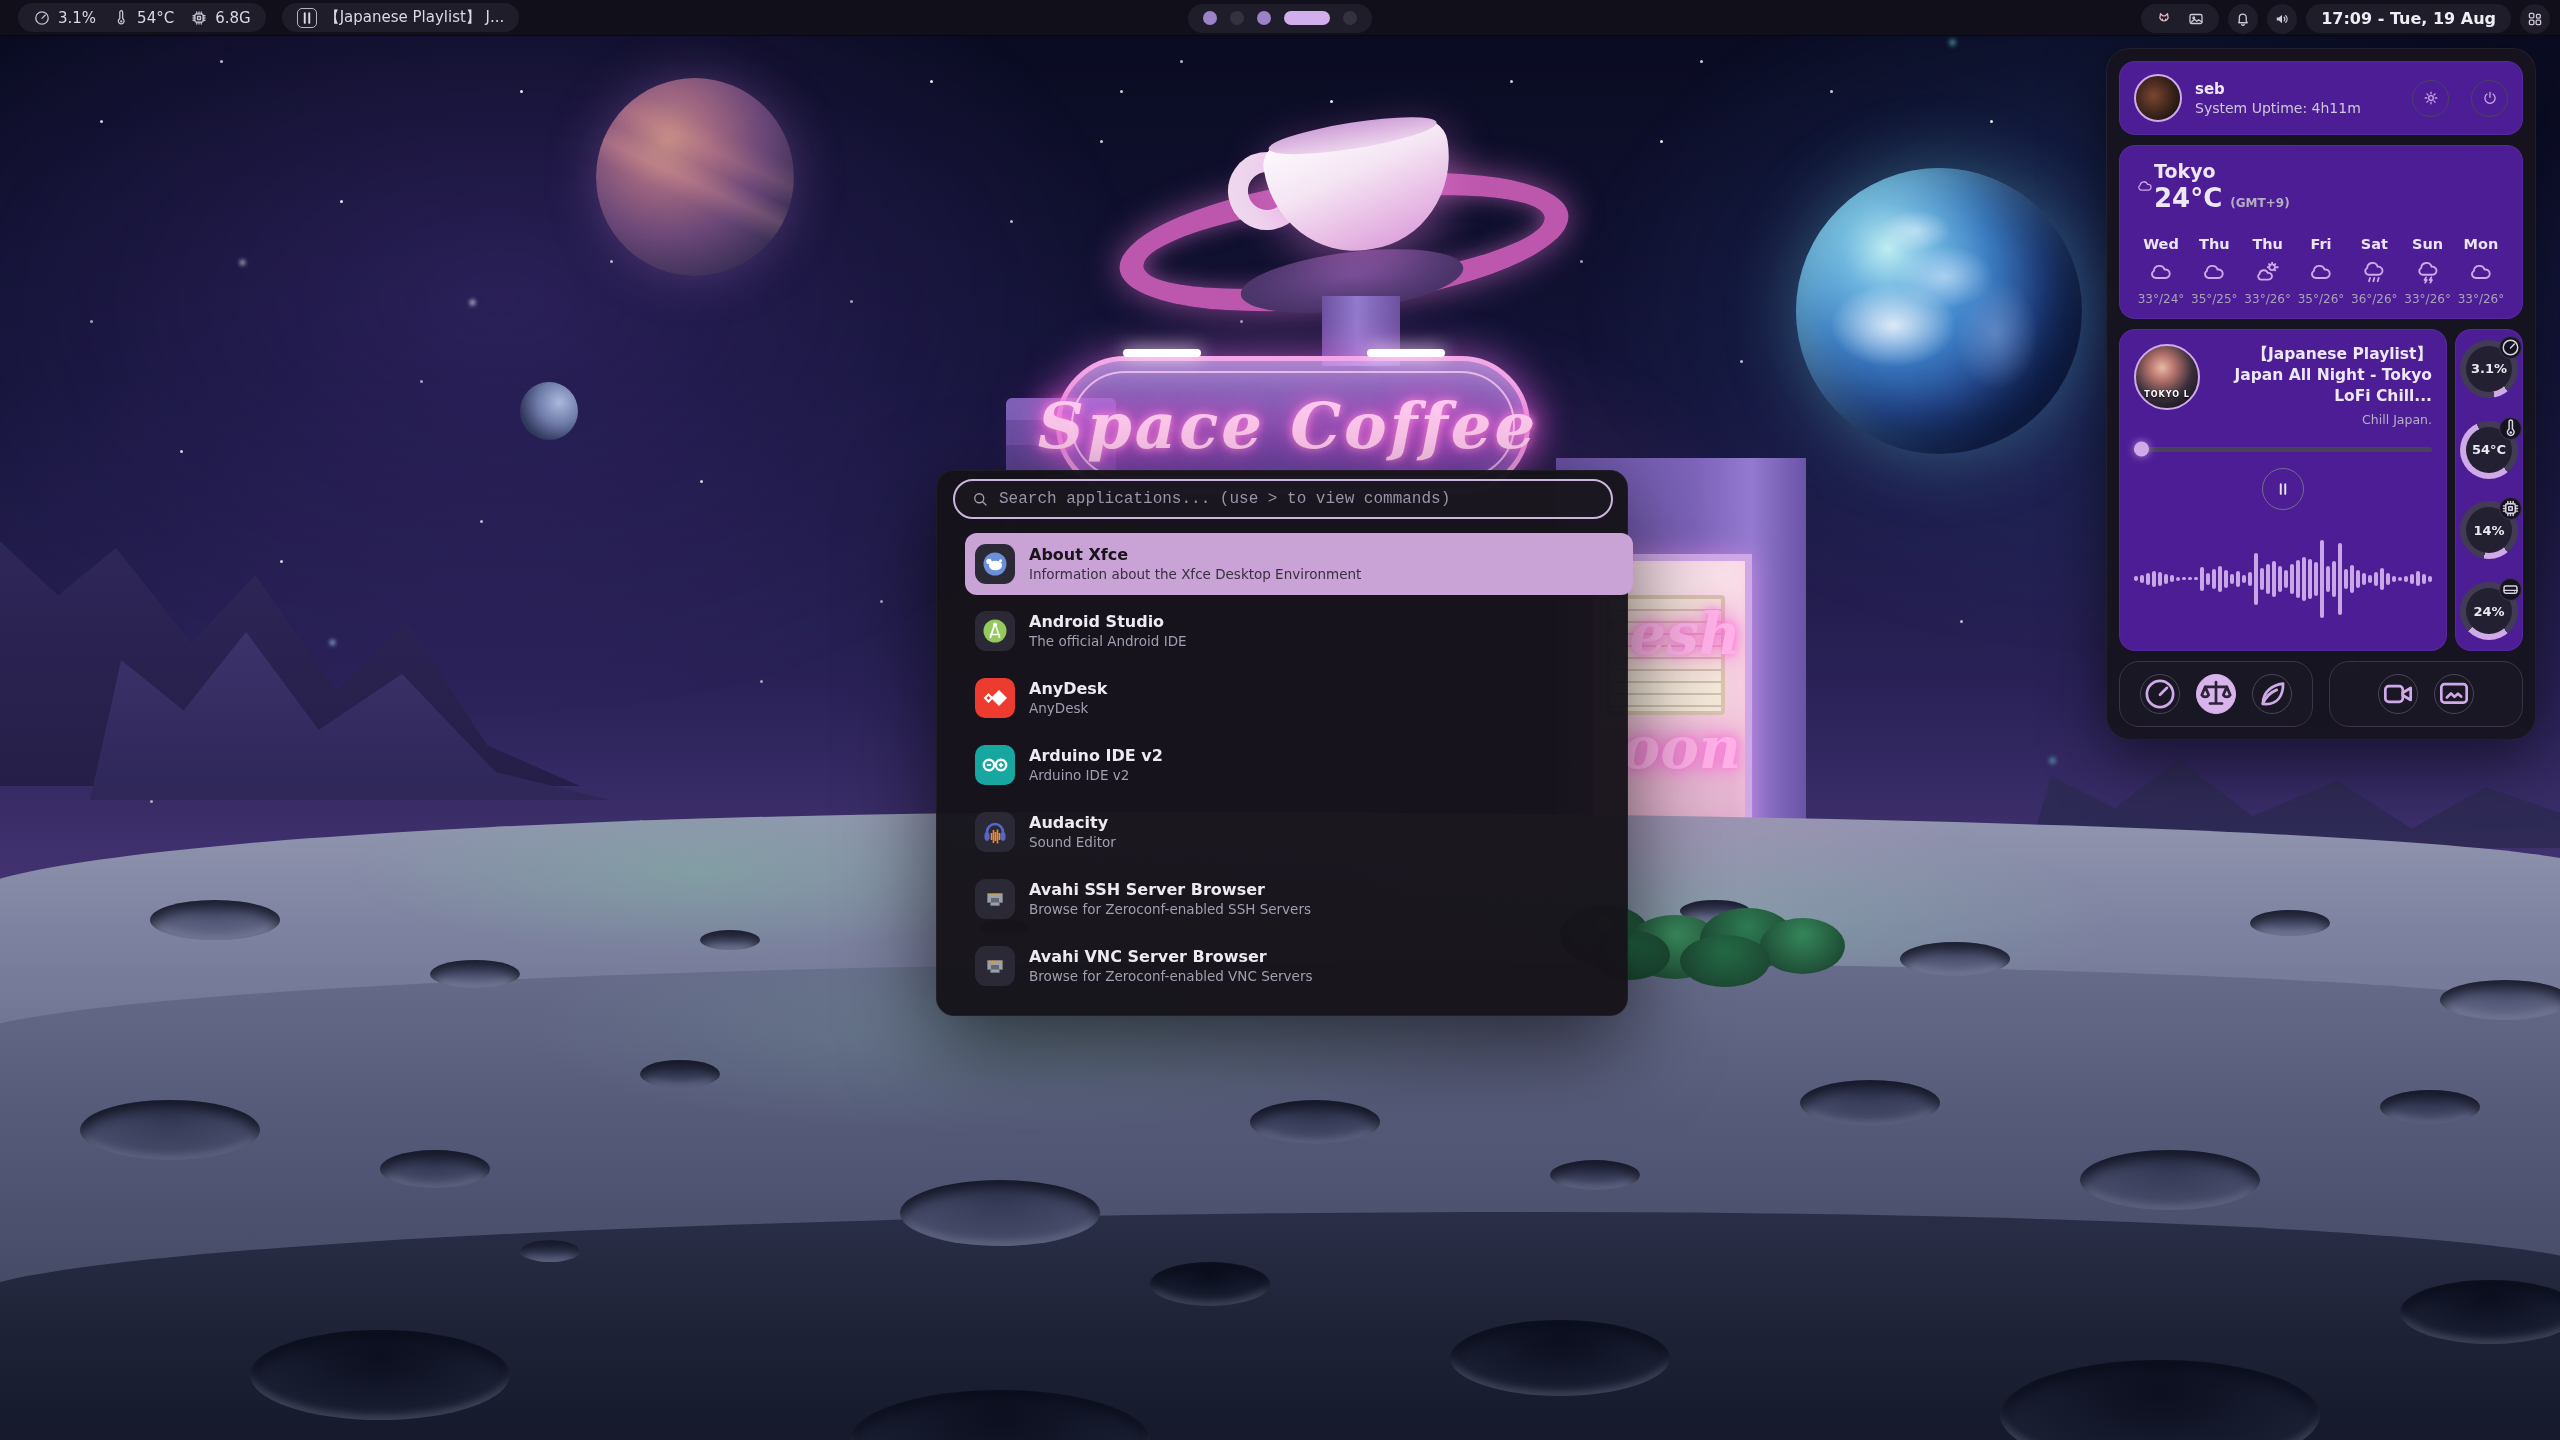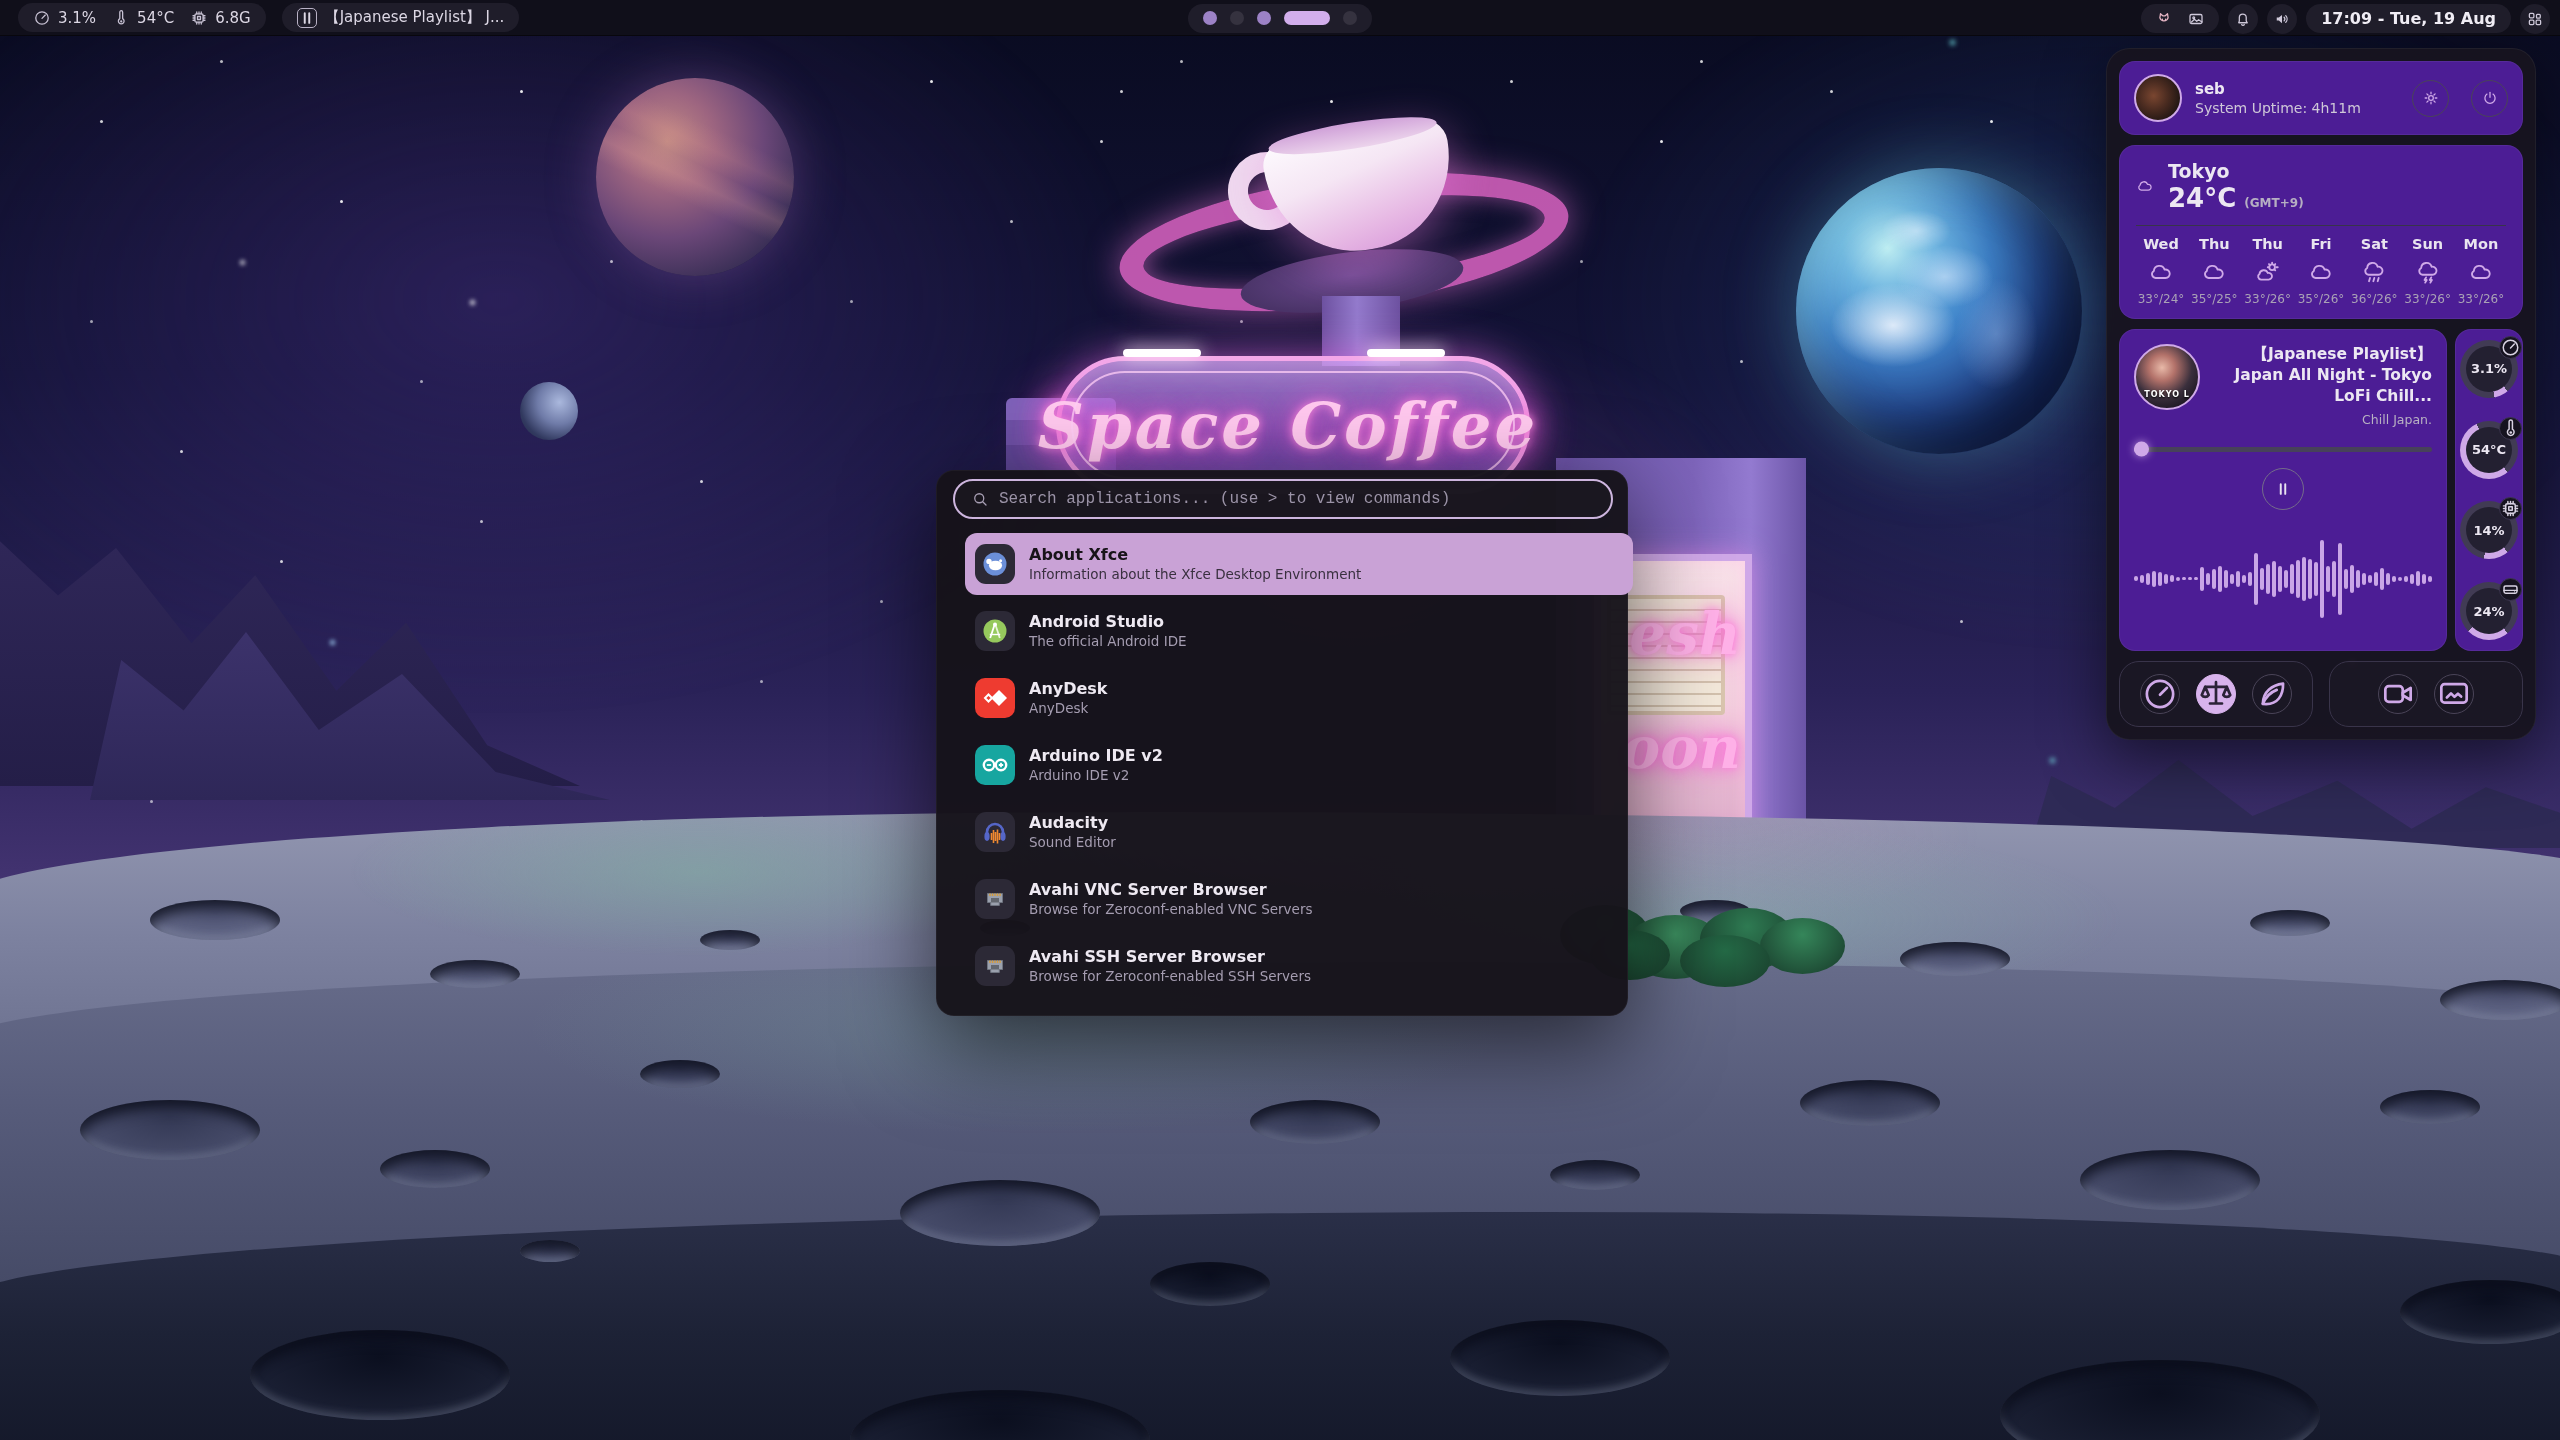--- a/index.html
+++ b/index.html
@@ -182,21 +182,21 @@
   .avatar { width:48px; height:48px; border-radius:50%; border:2.5px solid #cfa9e8;
     background:radial-gradient(circle at 40% 45%,#7a4630 0%,#4a2b20 40%,#1c1412 80%); }
   .user-meta { flex:1; }
   .user-name { font-size:15px; font-weight:bold; }
   .user-sub { font-size:14px; color:#cfc8d8; margin-top:2px; }
   .round-btn { width:37px; height:37px; border-radius:50%; border:1.5px solid #4a4458;
     display:flex; align-items:center; justify-content:center; color:#cfa9e8; background:transparent; }
   .round-btn svg { width:18px; height:18px; }
   .user-card .round-btn + .round-btn { margin-left:9px; }
   .weather-card { padding:14px 16px 12px; }
-  .w-head { display:flex; align-items:center; gap:14px; }
+  .w-head { display:flex; align-items:center; }
   .w-cloud { width:52px; height:44px; color:#cfa9e8; }
   .w-city { font-size:19px; font-weight:bold; line-height:1.2; }
   .w-temp-row { display:flex; align-items:baseline; gap:8px; }
   .w-temp { font-size:26px; font-weight:bold; }
   .w-tz { font-size:12px; color:#b6afc2; font-weight:bold; }
   .w-div { height:1px; background:#39344a; margin:12px 0 10px; }
   .forecast { display:flex; justify-content:space-between; }
   .fc-col { display:flex; flex-direction:column; align-items:center; gap:7px; width:50px; }
   .fc-day { font-size:14.5px; font-weight:bold; color:#e9e4ef; }
   .fc-ic { width:26px; height:26px; color:#cfa9e8; }
@@ -496,34 +496,34 @@
           </div>
         </div>
         <div class="app-row">
           <svg class="aicon" viewBox="0 0 40 40">
             <rect width="40" height="40" rx="11" fill="#2c2936"></rect>
             <path d="M12.5 14.5h15v9h-3.2v3h-8.6v-3h-3.2z" fill="#9aa0ad" stroke="#6f7480" stroke-width="1"></path>
             <path d="M15 14.5v2.4M17.5 14.5v2.4M20 14.5v2.4M22.5 14.5v2.4M25 14.5v2.4" stroke="#d89c3a" stroke-width="1.4"></path>
             <rect x="16" y="19" width="8" height="4.5" fill="#63676f"></rect>
           </svg>
           <div>
-            <div class="atitle">Avahi VNC Server Browser</div>
-            <div class="adesc">Browse for Zeroconf-enabled VNC Servers</div>
+            <div class="atitle">Avahi SSH Server Browser</div>
+            <div class="adesc">Browse for Zeroconf-enabled SSH Servers</div>
           </div>
         </div>
         <div class="app-row">
           <svg class="aicon" viewBox="0 0 40 40">
             <rect width="40" height="40" rx="11" fill="#2c2936"></rect>
             <path d="M12.5 14.5h15v9h-3.2v3h-8.6v-3h-3.2z" fill="#9aa0ad" stroke="#6f7480" stroke-width="1"></path>
             <path d="M15 14.5v2.4M17.5 14.5v2.4M20 14.5v2.4M22.5 14.5v2.4M25 14.5v2.4" stroke="#d89c3a" stroke-width="1.4"></path>
             <rect x="16" y="19" width="8" height="4.5" fill="#63676f"></rect>
           </svg>
           <div>
-            <div class="atitle">Avahi SSH Server Browser</div>
-            <div class="adesc">Browse for Zeroconf-enabled SSH Servers</div>
+            <div class="atitle">Avahi VNC Server Browser</div>
+            <div class="adesc">Browse for Zeroconf-enabled VNC Servers</div>
           </div>
         </div>
       </div>
   </section>
 
   <aside class="panel">
     <div class="card user-card">
       <div class="avatar"></div>
       <div class="user-meta">
         <div class="user-name">seb</div>

